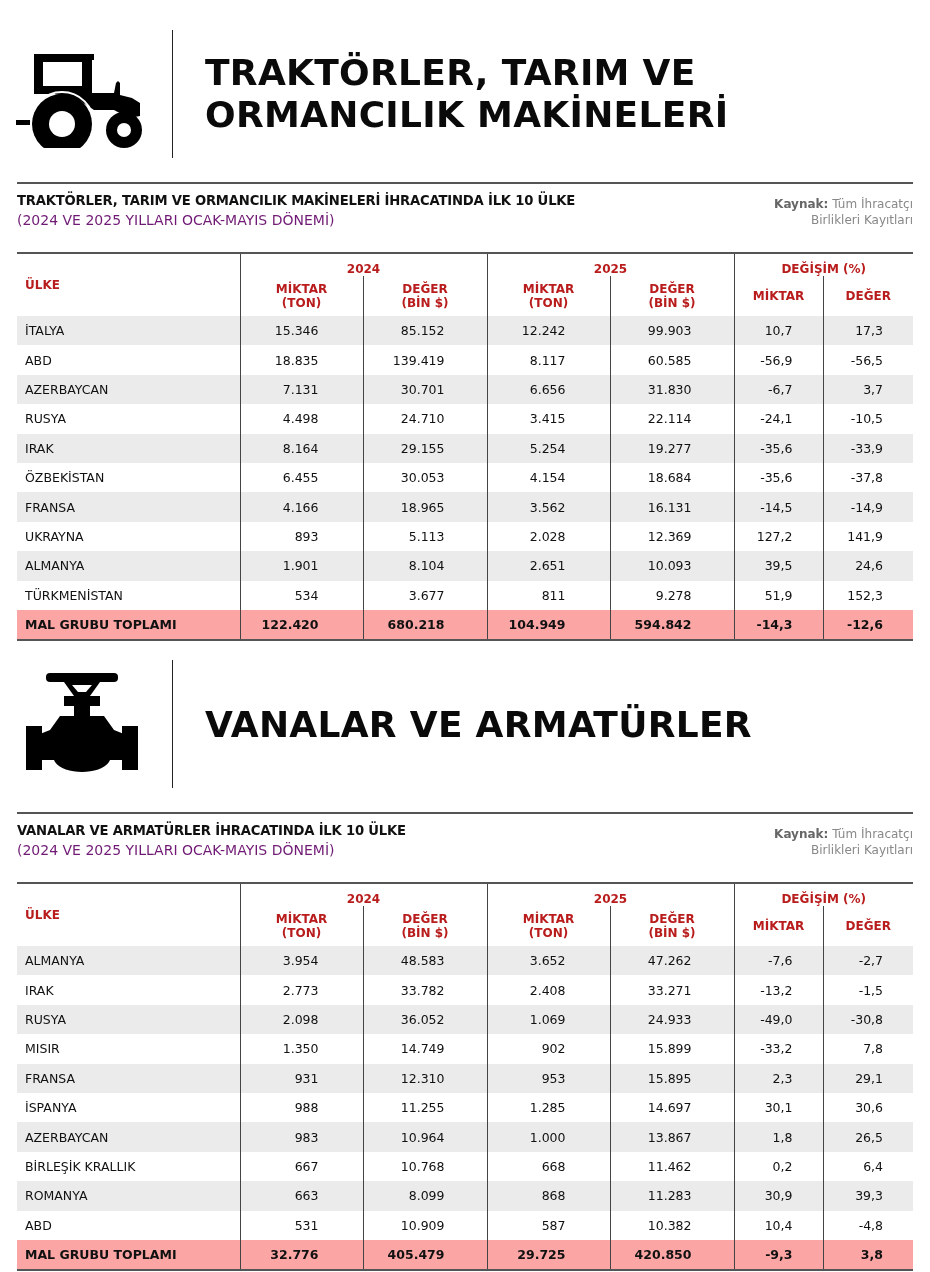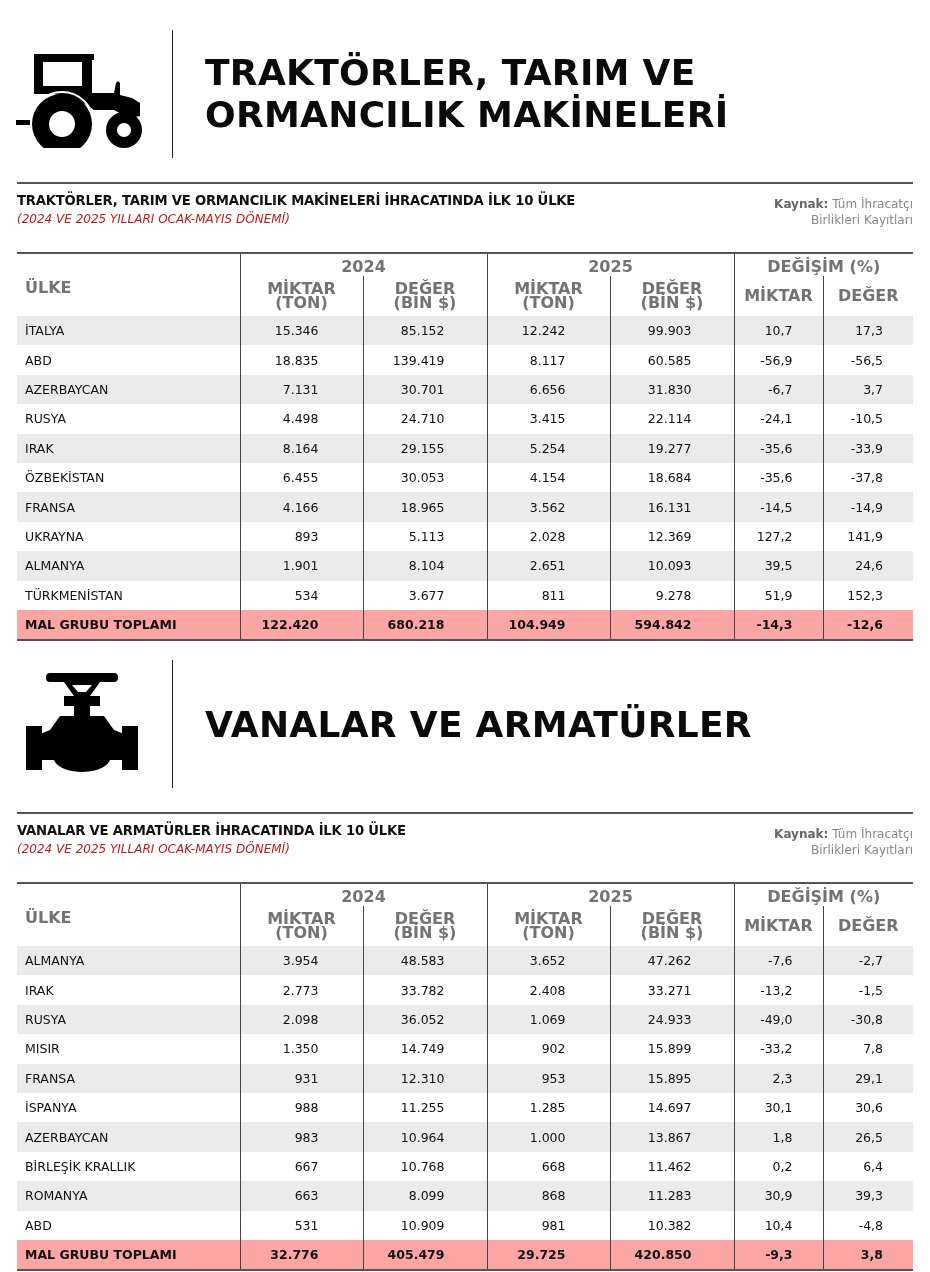--- a/index.html
+++ b/index.html
@@ -16,33 +16,33 @@
     font-size: 36px; line-height: 42px; letter-spacing: 0.3px; color: #0a0a0a;
   }
   .tblock { position: absolute; left: 17px; width: 896px; }
   .tblock .topline { height: 2px; background: #555; }
   .caption { position: relative; height: 68px; }
   .caption .title {
     position: absolute; left: 0; top: 9px; font-weight: bold; font-size: 13.2px;
     letter-spacing: -0.2px; color: #111;
   }
   .caption .sub {
-    position: absolute; left: 0; top: 28px; font-size: 12px; color: #b91c1c; font-style: italic;
+    position: absolute; left: 0; top: 28px; font-size: 14px; color: #701a75;
   }
   .caption .source {
     position: absolute; right: 0; top: 12px; text-align: right;
     font-size: 12px; line-height: 16px; color: #888;
   }
   .caption .source b { color: #666; margin-left: 8px; }
   table {
     width: 896px; border-collapse: collapse; table-layout: fixed;
     font-size: 12.5px;
   }
   thead tr.h1 th { border-top: 2px solid #555; }
-  th { font-weight: bold; font-size: 16px; color: #737373; padding: 0; }
+  th { font-weight: bold; font-size: 12px; color: #b91c1c; padding: 0; }
   th.country { text-align: left; vertical-align: top; padding: 24px 0 0 8px; }
   th.year { height: 22px; vertical-align: bottom; }
   th.sub { height: 40px; line-height: 14px; vertical-align: middle; }
   .vb { border-left: 1.5px solid #444; }
   td { height: 29.4px; padding: 0; color: #111; }
   td.name { padding-left: 8px; text-align: left; }
   td.num { text-align: right; }
   td.c1 { padding-right: 44px; }
   td.c2 { padding-right: 42px; }
   td.c3 { padding-right: 44px; }
@@ -361,21 +361,21 @@
           <td class="num c2 vb">8.099</td>
           <td class="num c3 vb">868</td>
           <td class="num c4 vb">11.283</td>
           <td class="num c5 vb">30,9</td>
           <td class="num c6 vb">39,3</td>
         </tr>
         <tr>
           <td class="name">ABD</td>
           <td class="num c1 vb">531</td>
           <td class="num c2 vb">10.909</td>
-          <td class="num c3 vb">981</td>
+          <td class="num c3 vb">587</td>
           <td class="num c4 vb">10.382</td>
           <td class="num c5 vb">10,4</td>
           <td class="num c6 vb">-4,8</td>
         </tr>
         <tr class="total">
           <td class="name">MAL GRUBU TOPLAMI</td>
           <td class="num c1 vb">32.776</td>
           <td class="num c2 vb">405.479</td>
           <td class="num c3 vb">29.725</td>
           <td class="num c4 vb">420.850</td>

